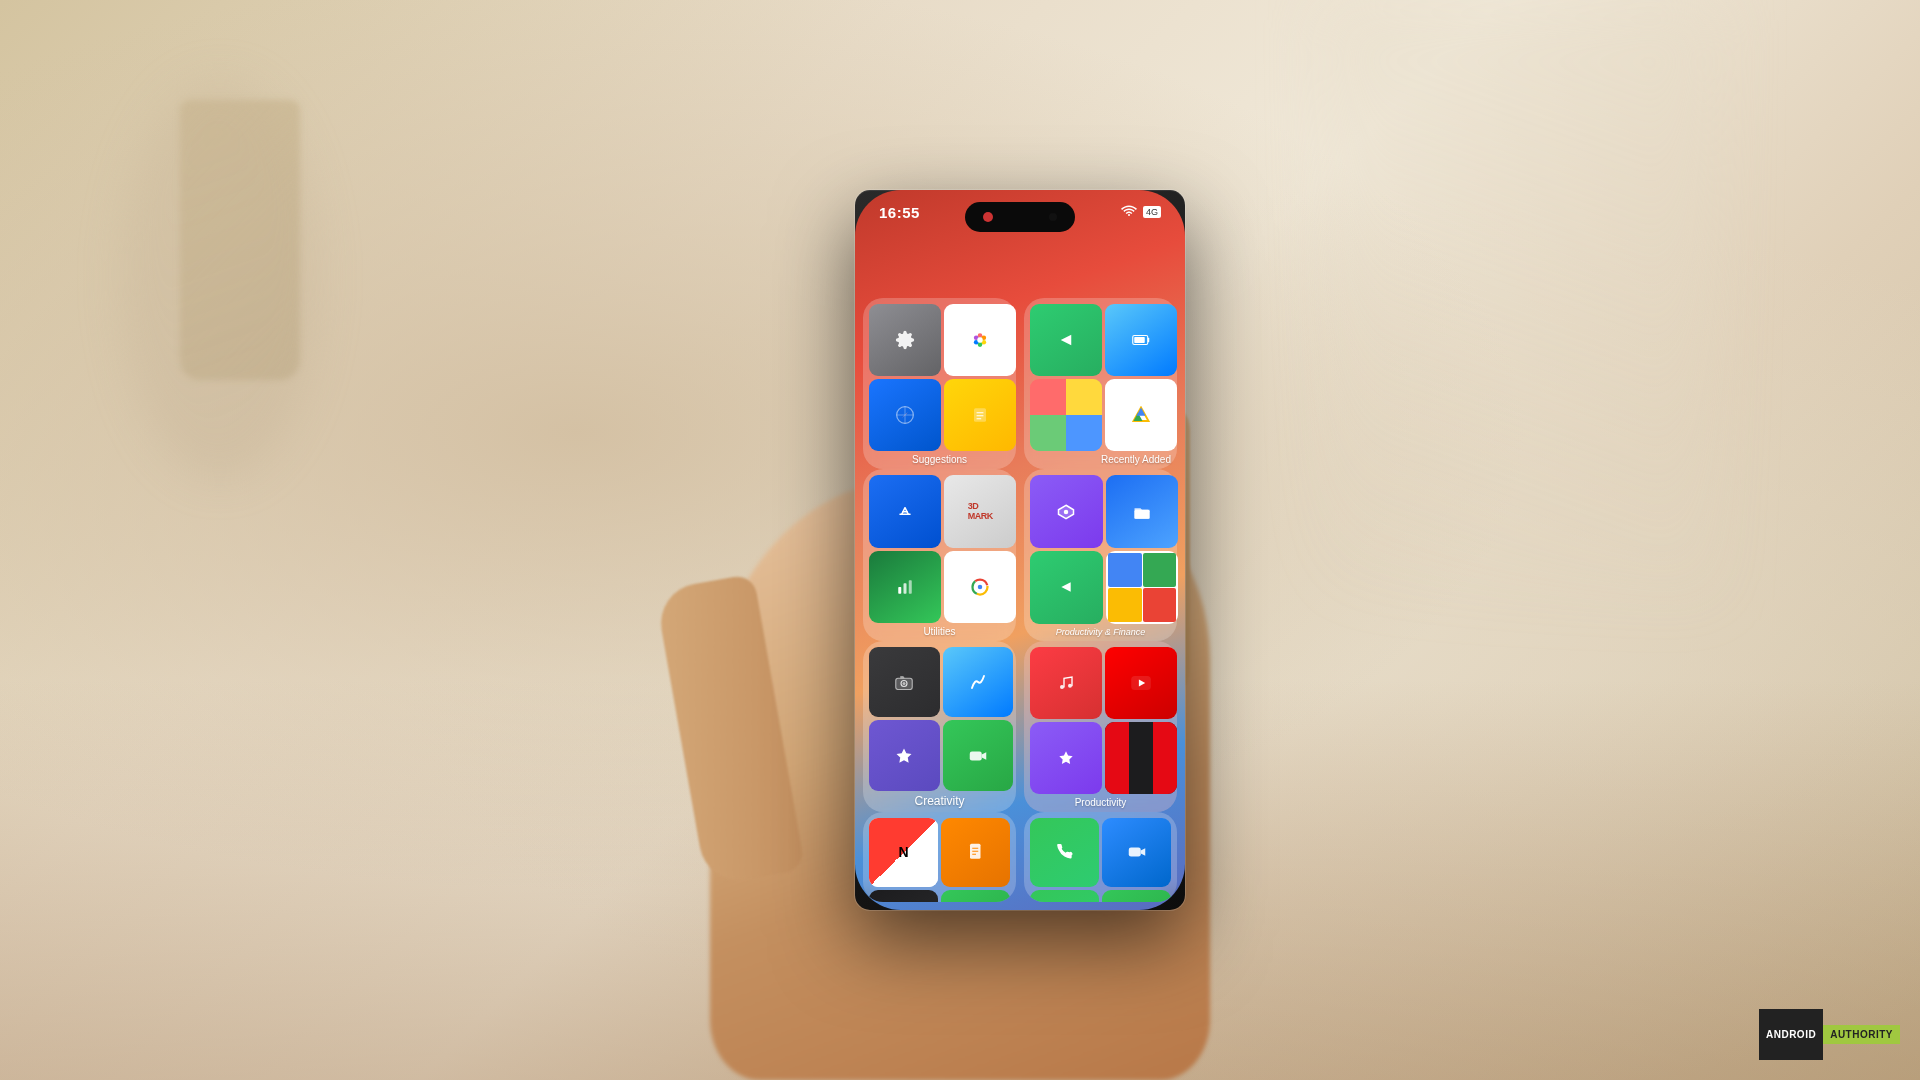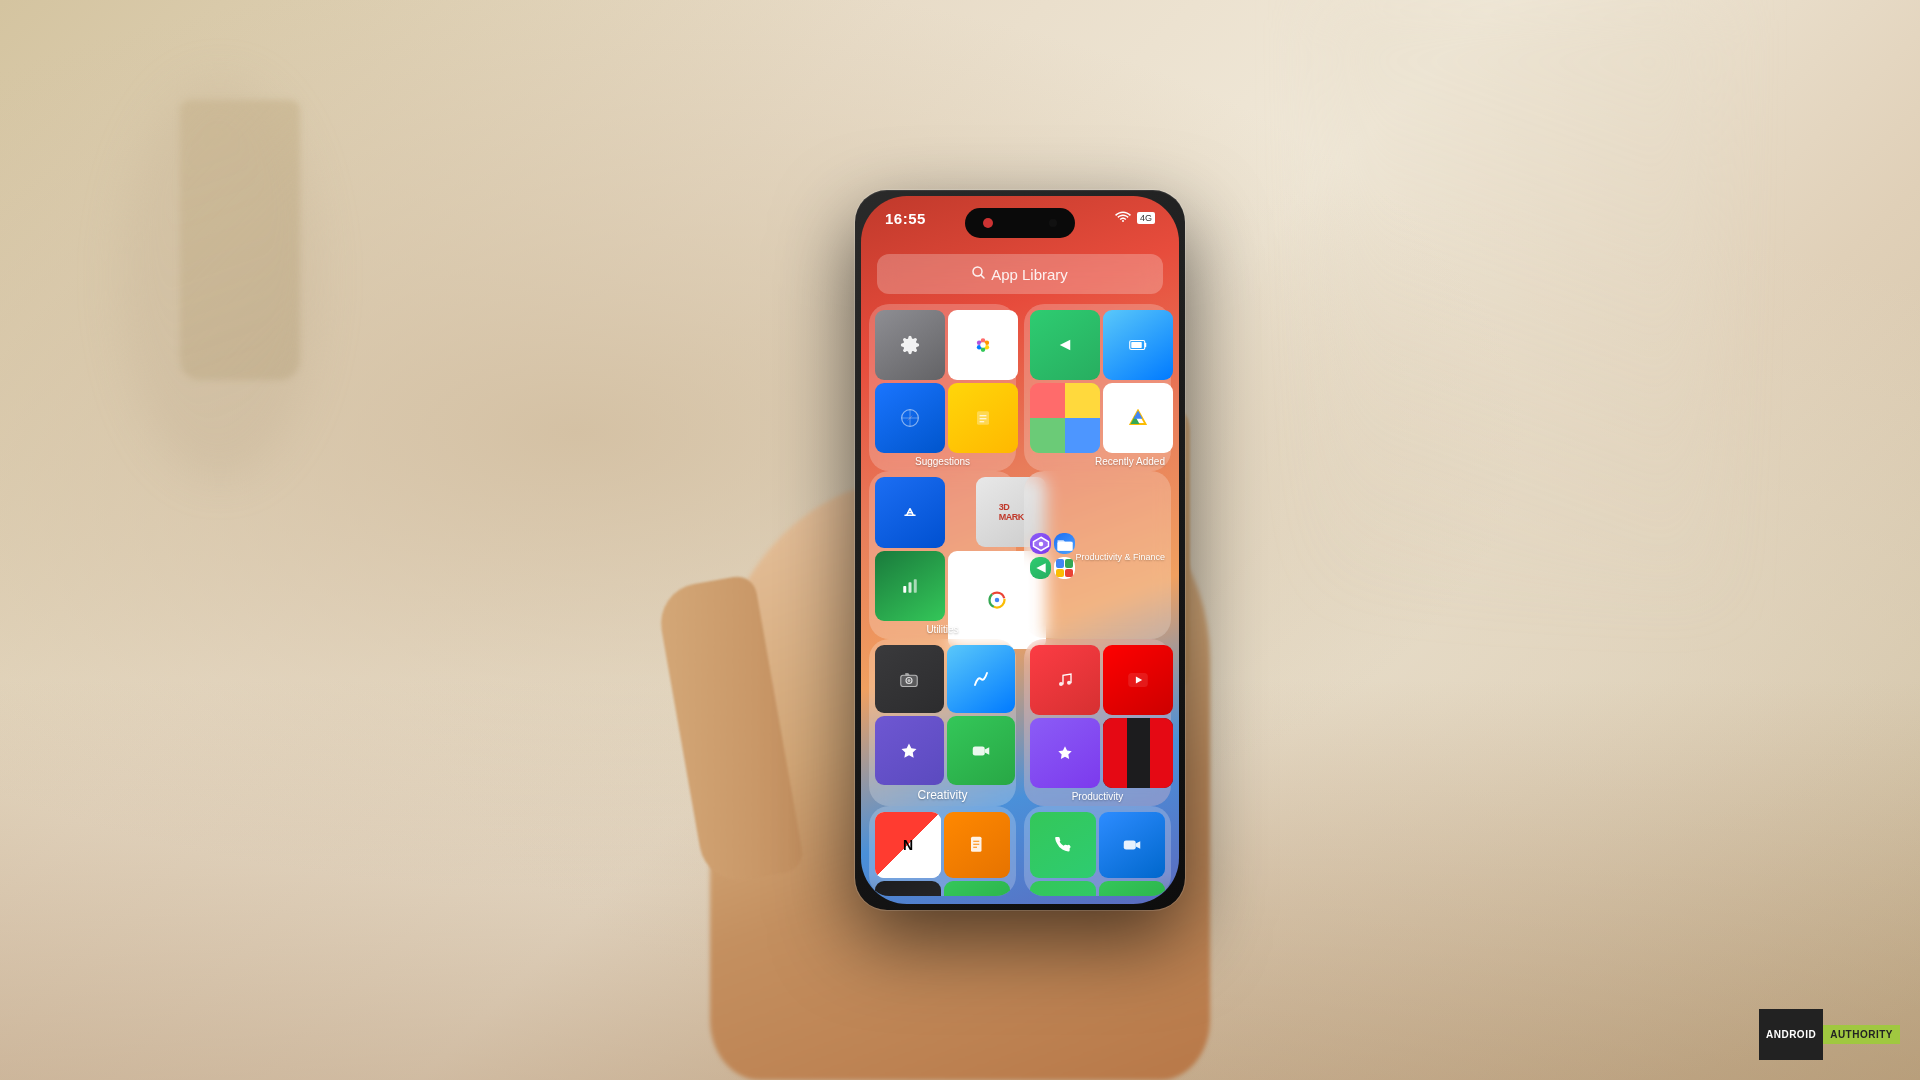--- a/index.html
+++ b/index.html
@@ -59,22 +59,21 @@
       left: 60px;
       width: 330px;
       height: 720px;
       z-index: 10;
     }
 
     .phone-outer {
       width: 330px;
       height: 720px;
       background: linear-gradient(145deg, #2a2a2a 0%, #1a1a1a 50%, #0d0d0d 100%);
-      border-radius: 32px;
-      padding: 6px;
+      border-radius: 15px;
       box-shadow:
         0 0 0 1px rgba(255,255,255,0.15),
         0 30px 80px rgba(0,0,0,0.6),
         inset 0 1px 1px rgba(255,255,255,0.1);
       position: relative;
     }
 
     .phone-screen {
       width: 100%;
       height: 100%;
@@ -245,29 +244,20 @@
                 <path d="M8 3C5.3 3 2.9 4.1 1.1 5.9L0 4.8C2.1 2.7 5 1.4 8 1.4s5.9 1.3 8 3.4L14.9 5.9C13.1 4.1 10.7 3 8 3z"></path>
                 <path d="M8 6c-1.8 0-3.4.7-4.6 1.9L2.3 6.8C3.8 5.3 5.8 4.4 8 4.4s4.2.9 5.7 2.4L12.6 7.9C11.4 6.7 9.8 6 8 6z"></path>
                 <path d="M8 9c-.9 0-1.7.4-2.3 1L4.6 8.9C5.5 8 6.7 7.4 8 7.4s2.5.6 3.4 1.5L10.3 10C9.7 9.4 8.9 9 8 9z"></path>
                 <circle cx="8" cy="11" r="1"></circle>
               </svg>
             </span>
             <span class="cell-icon">4G</span>
           </div>
         </div>
 
-        <div class="search-bar">
-          <span class="search-icon">
-            <svg width="13" height="13" viewBox="0 0 13 13" fill="rgba(255,255,255,0.9)">
-              <circle cx="5.5" cy="5.5" r="4.5" fill="none" stroke="rgba(255,255,255,0.9)" stroke-width="1.5"></circle>
-              <line x1="9" y1="9" x2="12" y2="12" stroke="rgba(255,255,255,0.9)" stroke-width="1.5" stroke-linecap="round"></line>
-            </svg>
-          </span>
-          <span class="search-text">App Library</span>
-        </div>
 
         <div style="position:absolute;top:108px;left:8px;right:8px;bottom:8px;display:flex;flex-direction:column;">
 
           <div style="display:grid;grid-template-columns:1fr 1fr;gap:8px;flex:1;">
 
             <div style="background:rgba(255,255,255,0.22);border-radius:20px;backdrop-filter:blur(8px);display:flex;flex-direction:column;align-items:center;padding:6px 6px 4px;">
               <div style="display:grid;grid-template-columns:1fr 1fr;gap:3px;width:100%;flex:1;">
 
                 <div style="background:linear-gradient(145deg,#8e8e93,#636366);border-radius:9px;display:flex;align-items:center;justify-content:center;aspect-ratio:1;">
                   <svg width="20" height="20" viewBox="0 0 24 24" fill="white" opacity="0.9">
@@ -358,21 +348,21 @@
 
                 <div style="background:linear-gradient(145deg,#1c6ef3,#0050d0);border-radius:9px;display:flex;align-items:center;justify-content:center;aspect-ratio:1;">
                   <svg width="20" height="20" viewBox="0 0 24 24" fill="none">
                     <circle cx="12" cy="12" r="10" fill="none"></circle>
                     <path d="M8 16l4-8 4 8" stroke="white" stroke-width="1.8" stroke-linecap="round" stroke-linejoin="round"></path>
                     <line x1="9.5" y1="13" x2="14.5" y2="13" stroke="white" stroke-width="1.8" stroke-linecap="round"></line>
                     <line x1="6" y1="16" x2="18" y2="16" stroke="white" stroke-width="1.8" stroke-linecap="round"></line>
                   </svg>
                 </div>
 
-                <div style="background:linear-gradient(145deg,#e8e8e8,#cccccc);border-radius:9px;display:flex;align-items:center;justify-content:center;aspect-ratio:1;margin-left:28px;">
+                <div style="background:linear-gradient(145deg,#e8e8e8,#cccccc);border-radius:9px;display:flex;align-items:center;justify-content:center;aspect-ratio:1;">
                   <span style="font-size:9px;font-weight:800;color:#c0392b;letter-spacing:-0.5px;">3D<br>MARK</span>
                 </div>
 
                 <div style="background:linear-gradient(145deg,#1a7a3c,#34c759);border-radius:9px;display:flex;align-items:center;justify-content:center;aspect-ratio:1;">
                   <svg width="18" height="18" viewBox="0 0 24 24" fill="none">
                     <rect x="3" y="12" width="4" height="9" rx="1" fill="white"></rect>
                     <rect x="10" y="7" width="4" height="14" rx="1" fill="rgba(255,255,255,0.8)"></rect>
                     <rect x="17" y="3" width="4" height="18" rx="1" fill="rgba(255,255,255,0.6)"></rect>
                   </svg>
                 </div>
@@ -384,21 +374,21 @@
                     <circle cx="12" cy="12" r="10" fill="none" stroke="#34a853" stroke-width="3" stroke-dasharray="20 41" stroke-dashoffset="-20"></circle>
                     <circle cx="12" cy="12" r="10" fill="none" stroke="#ea4335" stroke-width="3" stroke-dasharray="20 41" stroke-dashoffset="-40"></circle>
                     <circle cx="12" cy="12" r="5" fill="white"></circle>
                     <circle cx="12" cy="12" r="3" fill="#4285f4"></circle>
                   </svg>
                 </div>
               </div>
               <span style="font-size:10px;color:white;font-weight:500;margin-top:3px;text-shadow:0 1px 2px rgba(0,0,0,0.3);">Utilities</span>
             </div>
 
-            <div style="background:rgba(255,255,255,0.22);border-radius:20px;backdrop-filter:blur(8px);display:flex;flex-direction:row;align-items:center;padding:6px 6px 4px;">
+            <div style="background:rgba(255,255,255,0.22);border-radius:20px;backdrop-filter:blur(8px);display:flex;flex-direction:column;align-items:center;padding:6px 6px 4px;font-style:italic;">
               <div style="display:grid;grid-template-columns:1fr 1fr;gap:3px;width:100%;flex:1;">
 
                 <div style="background:linear-gradient(145deg,#8b5cf6,#7c3aed);border-radius:9px;display:flex;align-items:center;justify-content:center;aspect-ratio:1;">
                   <svg width="18" height="18" viewBox="0 0 24 24" fill="none">
                     <polygon points="12,3 22,9 22,15 12,21 2,15 2,9" stroke="white" stroke-width="2" fill="rgba(255,255,255,0.2)"></polygon>
                     <circle cx="12" cy="12" r="3" fill="white"></circle>
                   </svg>
                 </div>
 
                 <div style="background:linear-gradient(145deg,#1c6ef3,#4da3ff);border-radius:9px;display:flex;align-items:center;justify-content:center;aspect-ratio:1;">

